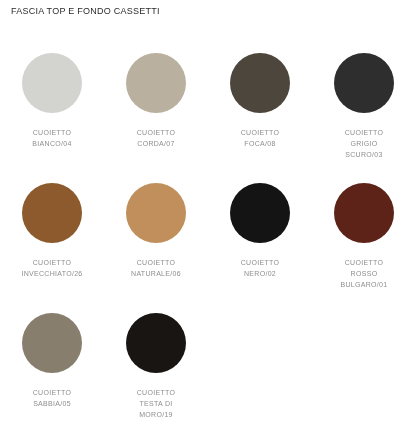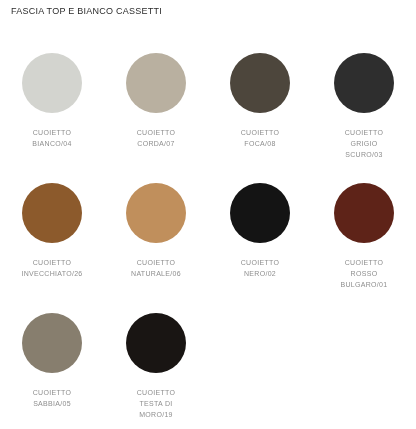--- a/index.html
+++ b/index.html
@@ -72,21 +72,21 @@
   }
   .caption .cap-line {
     display: block;
     white-space: nowrap;
   }
 </style>
 </head>
 <body>
 
 <div class="page">
-  <div class="section-title">FASCIA TOP E BIANCO CASSETTI</div>
+  <div class="section-title">FASCIA TOP E FONDO CASSETTI</div>
 
   <div class="grid">
       <div class="row">
         <div class="swatch-cell">
           <div class="disc" style="background: rgb(211, 212, 207);"></div>
           <div class="caption">
             <span class="cap-line">CUOIETTO</span>
             <span class="cap-line">BIANCO/04</span>
           </div>
         </div>

